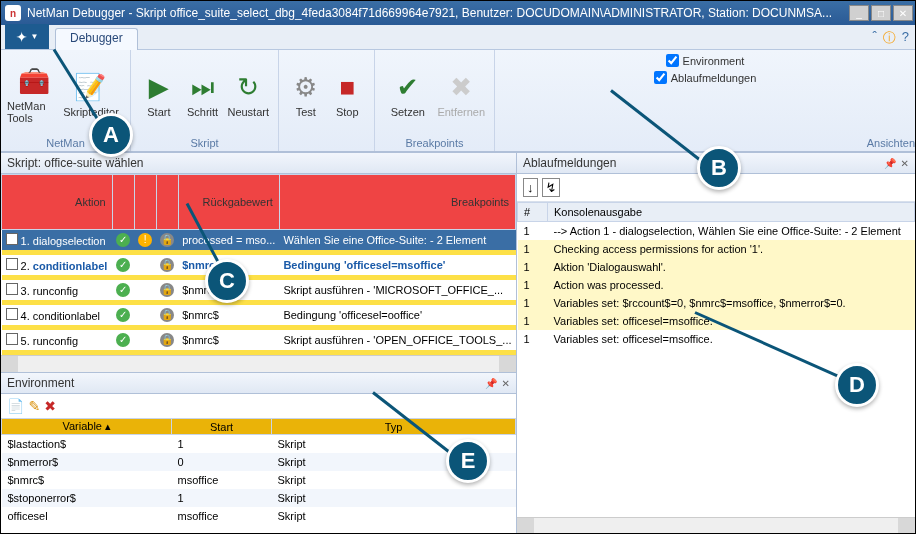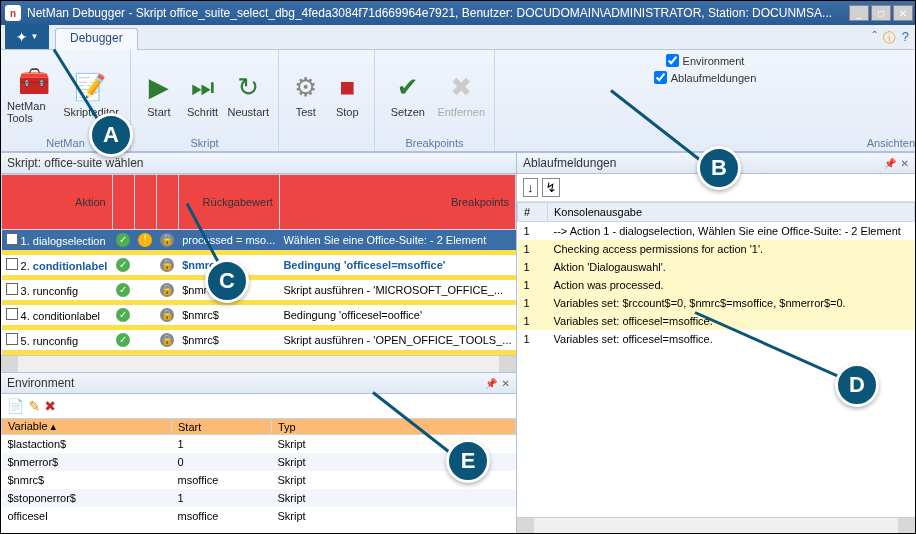--- a/index.html
+++ b/index.html
@@ -35,21 +35,21 @@
 .st-icon { width:14px; height:14px; border-radius:50%; display:inline-block; line-height:14px; text-align:center; font-size:10px; color:#fff; }
 .st-green{background:#4CAF50;} .st-yellow{background:#ffb300;} .st-lock{background:#888;}
 .link { color:#1a5aa8; font-weight:bold; }
 .scrollbar { height:17px; background:#efefef; border-top:1px solid #ccc; position:relative; }
 .scrollbar::before,.scrollbar::after{content:'';position:absolute;width:17px;height:100%;background:#d8d8d8;top:0;}
 .scrollbar::before{left:0;} .scrollbar::after{right:0;}
 .env-panel { flex:1; display:flex; flex-direction:column; }
 .env-tools { padding:4px 6px; display:flex; gap:4px; }
 .env-tools span{font-size:14px;}
 .env-table { width:100%; font-size:11px; border-collapse:collapse; }
-.env-table th { background:#fdba74; text-align:left; padding:1px 6px; border:1px solid #c8d4e8; font-weight:normal; }
+.env-table th { background:#eab308; text-align:center; padding:1px 6px; border:1px solid #c8d4e8; font-weight:normal; }
 .env-table td { padding:3px 6px; }
 .env-table tr:nth-child(even) td{ background:#f2f6fc; }
 .log-tools { padding:4px 6px; border-bottom:1px solid #d8e0ec; display:flex; gap:4px;}
 .log-tools span{font-size:13px;}
 .log-table { width:100%; font-size:11px; border-collapse:collapse; }
 .log-table th { background:#e8eef6; text-align:left; padding:3px 6px; border:1px solid #c8d4e8; font-weight:normal; }
 .log-table td { padding:3px 6px; white-space:nowrap; overflow:hidden; }
 .log-hl td { background:#fff8c8; }
 .callout { position:absolute; width:44px; height:44px; border-radius:50%; background:#0b5578; border:3px solid #fff; color:#fff; display:flex; align-items:center; justify-content:center; font-size:22px; font-weight:bold; box-shadow:0 2px 4px rgba(0,0,0,0.3); z-index:20; }
 .callout-line { position:absolute; background:#0b5578; height:3px; transform-origin:left center; z-index:15; }

